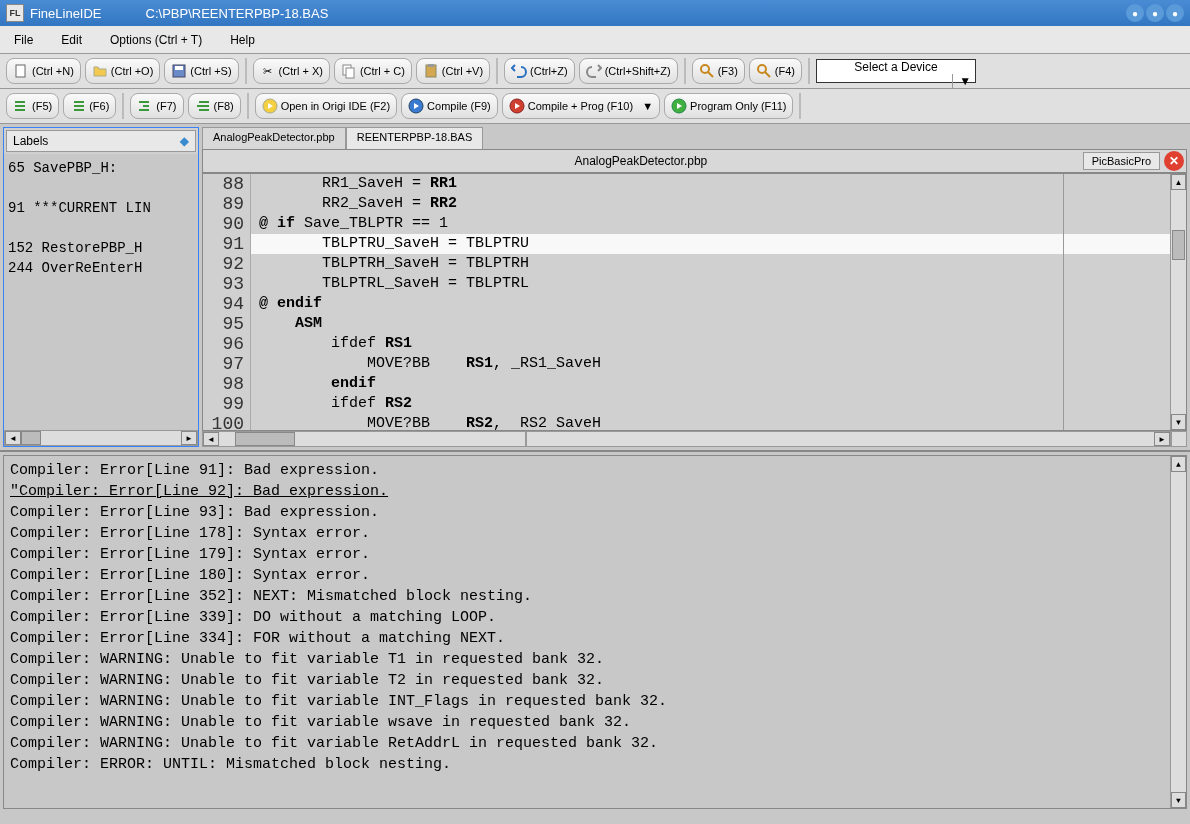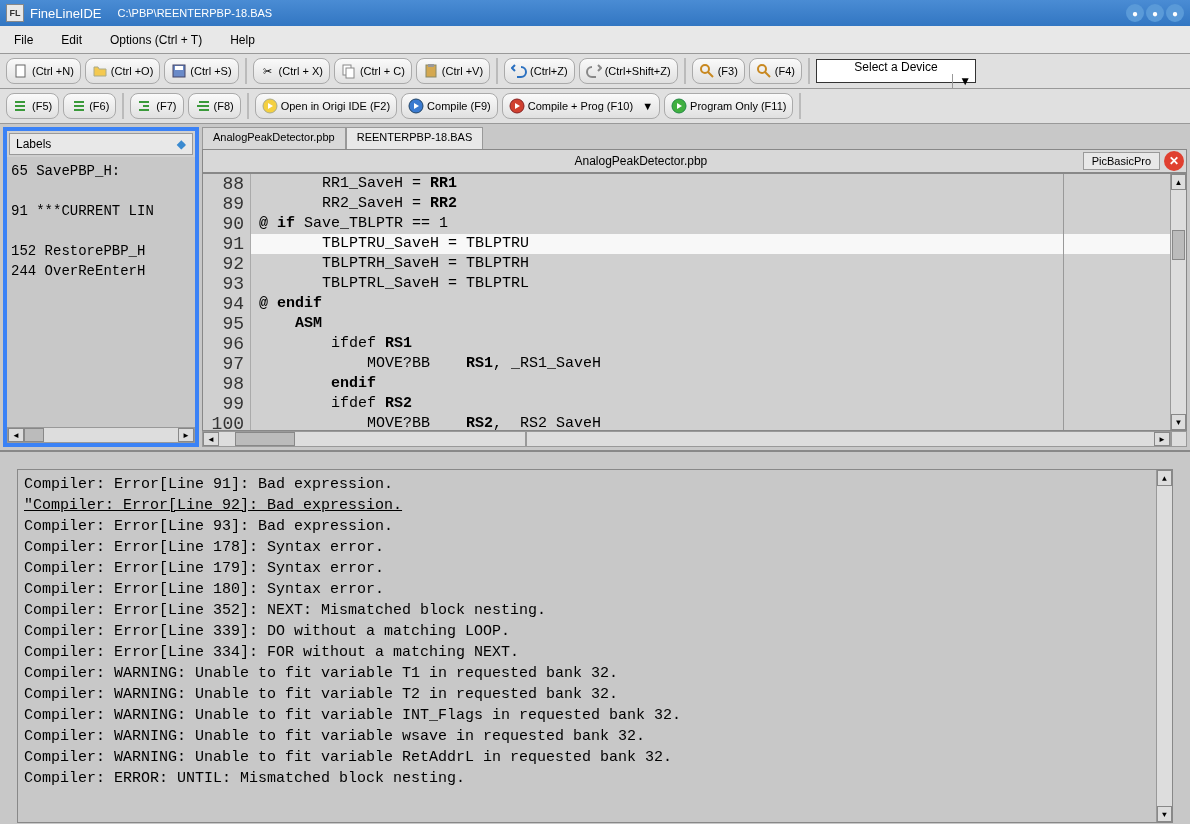--- a/index.html
+++ b/index.html
@@ -1,34 +1,34 @@
 <!DOCTYPE html>
 <html><head>
 <meta charset="utf-8">
 <style>
 * { box-sizing: border-box; margin: 0; padding: 0; }
 body { font-family: Tahoma, Arial, sans-serif; font-size: 12px; background: #c8c8c8; width: 1190px; height: 824px; overflow: hidden; }
 .titlebar { background: linear-gradient(to bottom, #4a8cd4, #3276c2); height: 26px; display: flex; align-items: center; padding: 0 6px; color: #fff; }
 .titlebar .logo { width: 18px; height: 18px; background: #e8e8e8; border: 1px solid #888; display: flex; align-items: center; justify-content: center; font-size: 9px; color: #333; font-weight: bold; margin-right: 6px; }
 .titlebar .app { font-size: 13px; margin-right: 16px; }
-.titlebar .path { font-size: 11px; }
+.titlebar .path { font-size: 13px; margin-left: 28px; }
 .titlebar .win-buttons { margin-left: auto; display: flex; gap: 2px; }
 .titlebar .win-buttons span { width: 18px; height: 18px; border-radius: 50%; background: #5a9ad8; display: flex; align-items: center; justify-content: center; color: #fff; font-size: 10px; cursor: pointer; }
 .menubar { background: #e8e8e8; height: 28px; display: flex; align-items: center; padding: 0 8px; gap: 16px; border-bottom: 1px solid #999; }
 .menubar span { cursor: pointer; padding: 4px 6px; }
 .toolbar { background: #e0e0e0; padding: 4px 6px; border-bottom: 1px solid #999; display: flex; align-items: center; gap: 4px; flex-wrap: nowrap; }
 .tbtn { display: flex; align-items: center; gap: 3px; padding: 3px 6px; border: 1px solid #aaa; background: linear-gradient(to bottom, #fafafa, #e0e0e0); border-radius: 8px; cursor: pointer; font-size: 11px; height: 26px; }
 .tbtn .ico { width: 16px; height: 16px; display: flex; align-items: center; justify-content: center; }
 .sep { width: 2px; height: 26px; background: #bbb; margin: 0 2px; }
 .device-select { display: flex; align-items: center; border: 1px solid #333; background: #fff; height: 24px; padding: 0 4px; min-width: 160px; flex-direction: column; }
 .device-select .arrow { margin-left: auto; border-left: 1px solid #999; padding-left: 6px; }
 .toolbar2 { background: #e0e0e0; padding: 4px 6px; border-bottom: 1px solid #999; display: flex; align-items: center; gap: 4px; }
 .iftext { border: 1px solid #aaa; background: #fff; padding: 2px 4px; font-family: 'Courier New', monospace; width: 320px; height: 22px; }
 .main { display: flex; height: 328px; border-bottom: 2px solid #888; }
-.sidebar { width: 196px; background: #d0d0d0; border: 4px solid #3b82f6; margin: 3px; display: flex; flex-direction: column; }
+.sidebar { width: 196px; background: #d0d0d0; border: 1px solid #3b82f6; margin: 3px; display: flex; flex-direction: column; }
 .sidebar-hdr { display: flex; align-items: center; background: #e8e8e8; border: 1px solid #999; padding: 3px 6px; margin: 2px; }
 .sidebar-hdr .diamond { margin-left: auto; color: #3a8ad0; }
 .sidebar-body { flex: 1; padding: 4px; font-family: 'Courier New', monospace; font-size: 14px; line-height: 20px; overflow: hidden; background: #c8c8c8; }
 .sidebar-body div { white-space: nowrap; overflow: hidden; }
 .sidebar-scroll { display: flex; }
 .sidebar-scroll .sb-h { height: 16px; background: #ddd; border: 1px solid #999; flex: 1; display: flex; }
 .sb-h .thumb { width: 20px; background: #bbb; border: 1px solid #888; }
 .sb-h .arrow { width: 16px; background: #ddd; border: 1px solid #888; display: flex; align-items: center; justify-content: center; font-size: 8px; }
 .editor-area { flex: 1; margin: 3px 3px 3px 0; display: flex; flex-direction: column; }
 .tabs { display: flex; height: 22px; }
@@ -46,21 +46,21 @@
 .code .bold { font-weight: bold; }
 .vscroll { width: 16px; background: #ddd; border-left: 1px solid #999; display: flex; flex-direction: column; }
 .vscroll .arrow { height: 16px; background: #ddd; border: 1px solid #888; display: flex; align-items: center; justify-content: center; font-size: 8px; }
 .vscroll .track { flex: 1; background: #ddd; position: relative; }
 .vscroll .thumb { position: absolute; top: 40px; left: 1px; right: 1px; height: 30px; background: #bbb; border: 1px solid #888; }
 .vrule { position: absolute; top: 0; bottom: 0; width: 1px; background: #999; right: 122px; }
 .hscroll-row { display: flex; height: 16px; }
 .hscroll-row .sb-h { flex: 1; background: #ddd; border: 1px solid #999; display: flex; }
 .hscroll-row .sb-h .thumb { width: 60px; background: #bbb; border: 1px solid #888; margin-left: 16px; }
 .hscroll-row .corner { width: 16px; background: #ddd; border: 1px solid #999; }
-.output { height: 354px; margin: 17px; border: 1px solid #888; background: #c8c8c8; font-family: 'Courier New', monospace; font-size: 15px; line-height: 21px; padding: 4px 6px; overflow: hidden; position: relative; }
+.output { height: 354px; margin: 3px; border: 1px solid #888; background: #c8c8c8; font-family: 'Courier New', monospace; font-size: 15px; line-height: 21px; padding: 4px 6px; overflow: hidden; position: relative; }
 .output .underline { text-decoration: underline; }
 .output-vscroll { position: absolute; right: 0; top: 0; bottom: 0; width: 16px; background: #ddd; border-left: 1px solid #999; display: flex; flex-direction: column; }
 .output-vscroll .arrow { height: 16px; background: #ddd; border: 1px solid #888; display: flex; align-items: center; justify-content: center; font-size: 8px; }
 .output-vscroll .track { flex: 1; }
 svg { width: 16px; height: 16px; }
 </style>
 </head>
 <body>
 
 <div class="titlebar">

